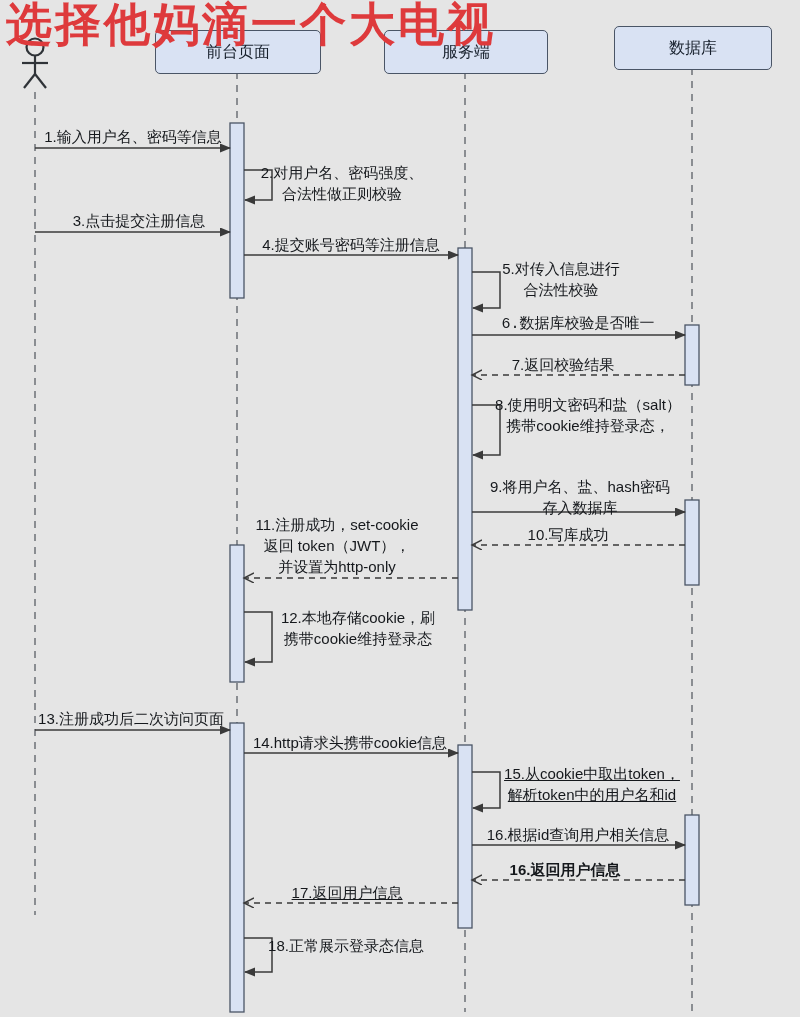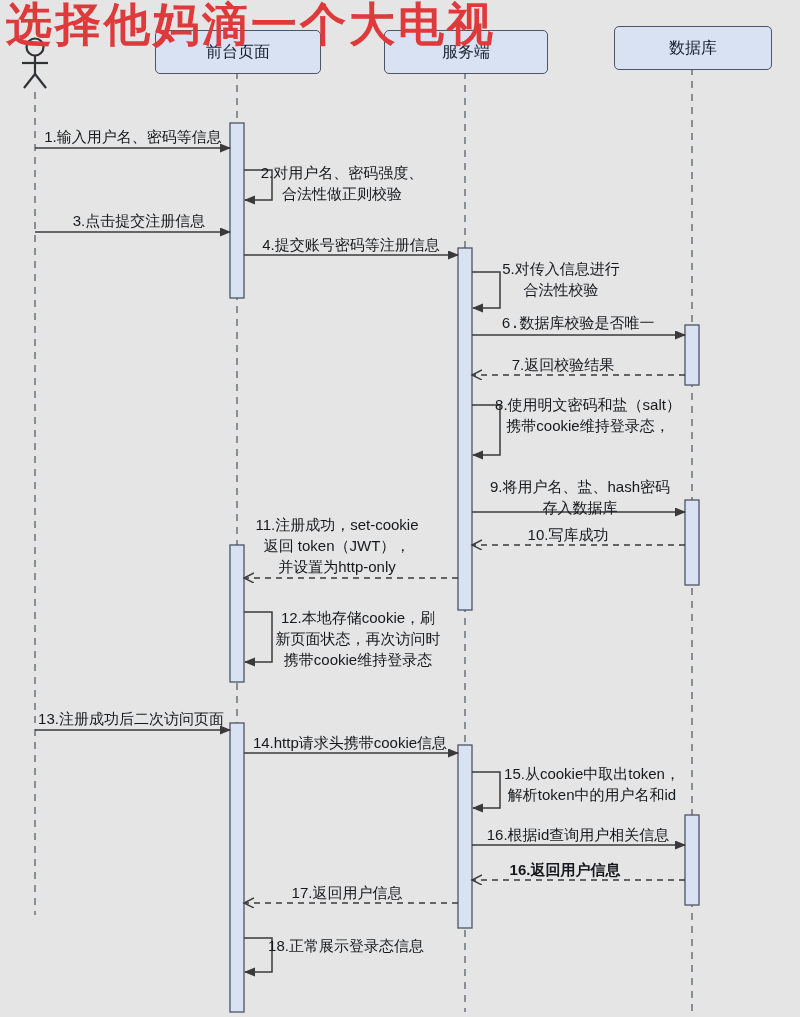--- a/index.html
+++ b/index.html
@@ -109,38 +109,37 @@
     <div class="msg-label" style="left: 568px; top: 524px;">
       <div>10.写库成功</div>
     </div>
     <div class="msg-label" style="left: 337px; top: 514px;">
       <div>11.注册成功，set-cookie</div>
       <div>返回 token（JWT），</div>
       <div>并设置为http-only</div>
     </div>
     <div class="msg-label" style="left: 358px; top: 607px;">
       <div>12.本地存储cookie，刷</div>
-      <div>新页面状态，再次访问时</div>
       <div>携带cookie维持登录态</div>
     </div>
     <div class="msg-label" style="left: 131px; top: 708px;">
       <div>13.注册成功后二次访问页面</div>
     </div>
     <div class="msg-label" style="left: 350px; top: 732px;">
       <div>14.http请求头携带cookie信息</div>
     </div>
-    <div class="msg-label" style="left: 592px; top: 763px;">
+    <div class="msg-label" style="left: 592px; top: 763px; text-decoration: underline;">
       <div>15.从cookie中取出token，</div>
       <div>解析token中的用户名和id</div>
     </div>
     <div class="msg-label" style="left: 578px; top: 824px;">
       <div>16.根据id查询用户相关信息</div>
     </div>
     <div class="msg-label" style="left: 565px; top: 859px; font-weight: bold;">
       <div>16.返回用户信息</div>
     </div>
-    <div class="msg-label" style="left: 347px; top: 882px;">
+    <div class="msg-label" style="left: 347px; top: 882px; text-decoration: underline;">
       <div>17.返回用户信息</div>
     </div>
     <div class="msg-label" style="left: 346px; top: 935px;">
       <div>18.正常展示登录态信息</div>
     </div>
   </div>
 
 </body></html>

